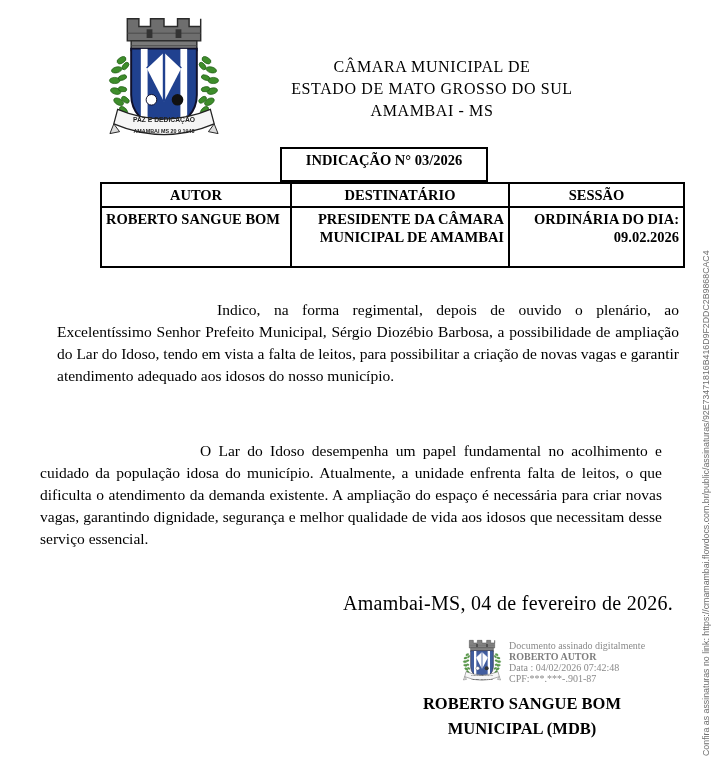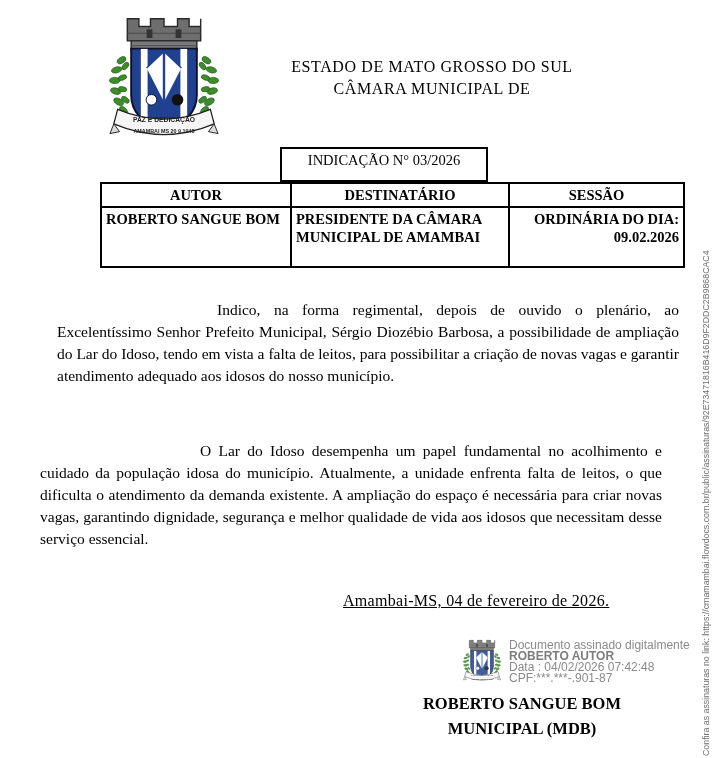--- a/index.html
+++ b/index.html
@@ -16,61 +16,61 @@
   .crest-main{position:absolute;left:106px;top:10px;width:116px;height:140px;}
   .org-header{
     position:absolute;left:252px;top:56px;width:360px;
     text-align:center;font-size:16px;letter-spacing:.6px;line-height:22px;
     white-space:nowrap;
   }
   
   .doc-title-box{
     position:absolute;left:280px;top:147px;width:208px;height:35px;
     border:2px solid #000;box-sizing:border-box;
-    text-align:center;font-weight:normal;font-size:14.5px;padding-top:3px;
+    text-align:center;font-weight:bold;font-size:14.5px;padding-top:3px;
   }
   .meta-table{
     position:absolute;left:100px;top:182px;width:557px;
     border-collapse:collapse;table-layout:fixed;
     font-size:14.5px;font-weight:bold;
   }
   .meta-table td{
     border:2px solid #000;vertical-align:top;padding:2px 4px 0 4px;
     line-height:18px;
   }
   .meta-table .hdr td{text-align:center;height:20px;}
   .meta-table .val td{height:56px;}
   .c-autor{width:180px;text-align:left;}
-  .c-dest{width:208px;text-align:left;}
+  .c-dest{width:208px;text-align:right;}
   .c-sess{width:165px;text-align:right;}
   
   .para{
     position:absolute;left:40px;width:622px;
     font-size:15.5px;line-height:22px;text-align:justify;
     text-indent:160px;
   }
   .para1{top:283px;margin-left:17px;}
   .para2{top:424px;}
   .section-heading{
     position:absolute;left:240px;top:398px;
     font-size:15.5px;letter-spacing:1.5px;
   }
   .dateline{
     position:absolute;left:343px;top:592px;
-    font-size:16px;letter-spacing:.3px;white-space:nowrap;text-decoration:underline;
+    font-size:20px;letter-spacing:.3px;white-space:nowrap;
   }
   
   .stamp{
     position:absolute;left:462px;top:637px;
     display:flex;align-items:flex-start;gap:7px;
   }
   .crest-stamp{width:40px;height:49px;flex:0 0 auto;opacity:.85;}
   .stamp-text{
-    font-family:Liberation Sans, sans-serif;
-    font-size:12px;line-height:11px;color:#8a8a8a;white-space:nowrap;padding-top:3px;
+    font-family:Liberation Serif, serif;
+    font-size:10px;line-height:11px;color:#8a8a8a;white-space:nowrap;padding-top:3px;
   }
   .stamp-text .strong{font-weight:bold;color:#7d7d7d;}
   
   .sig-block{
     position:absolute;left:372px;top:691px;width:300px;
     text-align:center;font-weight:bold;font-size:16.5px;line-height:25px;
   }
   
   .side-note{
     position:absolute;left:701px;top:756px;width:608px;
@@ -142,22 +142,23 @@
         <text x="60" y="116" text-anchor="middle" font-size="7" font-family="Liberation Sans, sans-serif" font-weight="bold" fill="#222">PAZ E DEDICAÇÃO</text>
         <text x="60" y="127" text-anchor="middle" font-size="5.6" font-family="Liberation Sans, sans-serif" font-weight="bold" fill="#222">AMAMBAI   MS   20 9 1948</text>
       </symbol>
     </defs>
   </svg>
 
   <svg class="crest-main">
     <use href="#crest" width="116" height="140"></use>
   </svg>
   <div class="org-header">
+    <div>CÂMARA MUNICIPAL DE</div>
     <div>ESTADO DE MATO GROSSO DO SUL</div>
-    <div>CÂMARA MUNICIPAL DE</div>
+    <div>AMAMBAI -  MS</div>
   </div>
 
   <div class="doc-title-box">INDICAÇÃO N° 03/2026</div>
 
   <table class="meta-table">
     <tbody>
         <tr class="hdr">
       <td class="c-autor">AUTOR</td>
       <td class="c-dest">DESTINATÁRIO</td>
       <td class="c-sess">SESSÃO</td>

